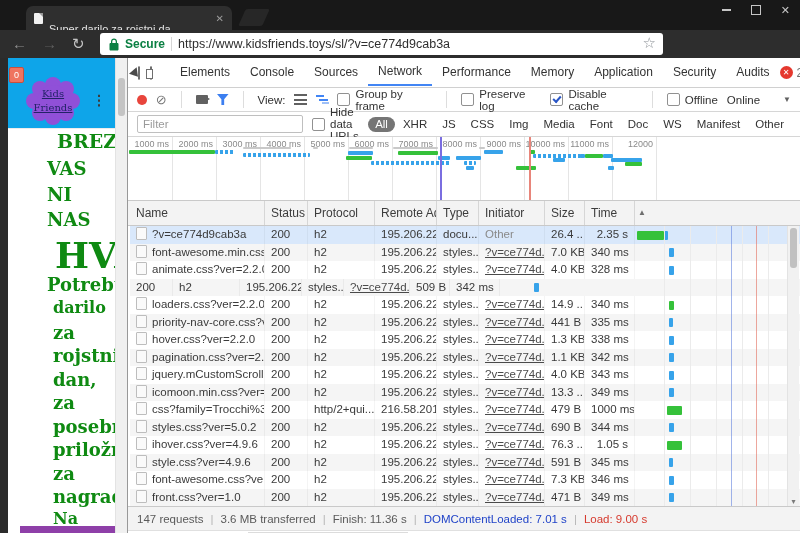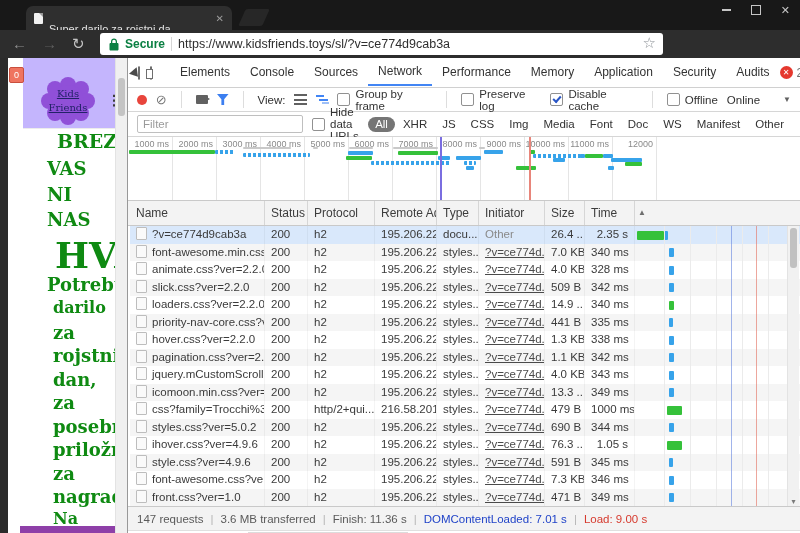--- a/index.html
+++ b/index.html
@@ -29,21 +29,21 @@
   .ext{position:absolute;top:35px;width:17px;height:17px;border-radius:3px;text-align:center;}
   .ext-c{left:672px;width:13px;height:13px;top:37px;border:2.5px solid #4d4d4d;border-radius:50%;border-right-color:transparent;}
   .ext-b{left:700px;background:#3e78d8;color:#fff;font-size:9px;line-height:17px;font-weight:bold;}
   .ext-o{left:726px;background:linear-gradient(135deg,#e8642c 60%,#f2a33c 60%);}
   .ext-code{left:751px;background:#5a6fc0;color:#fff;font-size:7px;line-height:17px;position:absolute;}
   .ext-badge{position:absolute;right:-2px;bottom:-2px;background:#36a64a;color:#fff;font-size:7px;line-height:8px;padding:0 2px;border-radius:1px;}
   .menu-dots{position:absolute;left:781px;top:36px;color:#dcdcdc;font-size:13px;}
   
   .left-frame{position:absolute;left:0;top:58px;width:8px;height:475px;background:#2b2b2b;}
   .page{position:absolute;left:8px;top:58px;width:107px;height:475px;background:#fff;overflow:hidden;}
-  .page-header{position:absolute;left:15px;top:0;width:107px;height:70px;border-bottom:1px solid #ececec;background:#c4b5fd;}
+  .page-header{position:absolute;left:0;top:0;width:107px;height:70px;border-bottom:1px solid #ececec;background:#0ea5e9;}
   .badge0{position:absolute;left:1px;top:9px;width:13px;height:14px;background:#ef7460;border:1px solid #c94f3d;
           color:#fff;font-size:9px;line-height:14px;text-align:center;border-radius:2px;}
   .logo{position:absolute;left:18px;top:18px;}
   .pg-dots{position:absolute;left:84px;top:34px;color:#3c3c3c;font-size:14px;font-weight:bold;letter-spacing:0;}
   .green-line{position:absolute;color:#0f8a12;font-family:"DejaVu Serif",serif;font-weight:bold;white-space:nowrap;}
   .purple-bar{position:absolute;left:12px;top:468px;width:95px;height:7px;background:#8e3fa8;}
   .page-scroll{position:absolute;left:115px;top:58px;width:12px;height:475px;background:#f0f0f0;border-left:1px solid #e3e3e3;box-sizing:border-box;}
   .page-scroll .thumb{position:absolute;left:2px;top:20px;width:7px;height:38px;background:#c4c4c4;border-radius:3px;}
   
   .devtools{position:absolute;left:127px;top:58px;width:673px;height:475px;background:#fff;border-left:1px solid #989898;box-sizing:border-box;color:#303030;}
@@ -376,21 +376,20 @@
           <div class="cell" style="width: 62px;">195.206.22...</div>
           <div class="cell" style="width: 42px;">styles...</div>
           <div class="cell" style="width: 66px;"><span class="init-link">?v=ce774d...</span></div>
           <div class="cell rt" style="width: 40px;">4.0 KB</div>
           <div class="cell rt" style="width: 50px;">328 ms</div>
           <div class="cell c-wf" style="width: 150px;">
             <div class="wf-bar" style="left: 34px; width: 5px; background: rgb(55, 163, 234);"></div>
           </div>
         </div>
         <div class="nrow odd">
-          <div class="cell" style="width: 135px;"><span class="file-ico"></span><span>slick.css?ver=2.2.0</span></div>
           <div class="cell" style="width: 43px;">200</div>
           <div class="cell" style="width: 67px;">h2</div>
           <div class="cell" style="width: 62px;">195.206.22...</div>
           <div class="cell" style="width: 42px;">styles...</div>
           <div class="cell" style="width: 66px;"><span class="init-link">?v=ce774d...</span></div>
           <div class="cell rt" style="width: 40px;">509 B</div>
           <div class="cell rt" style="width: 50px;">342 ms</div>
           <div class="cell c-wf" style="width: 150px;">
             <div class="wf-bar" style="left: 34px; width: 5px; background: rgb(55, 163, 234);"></div>
           </div>

